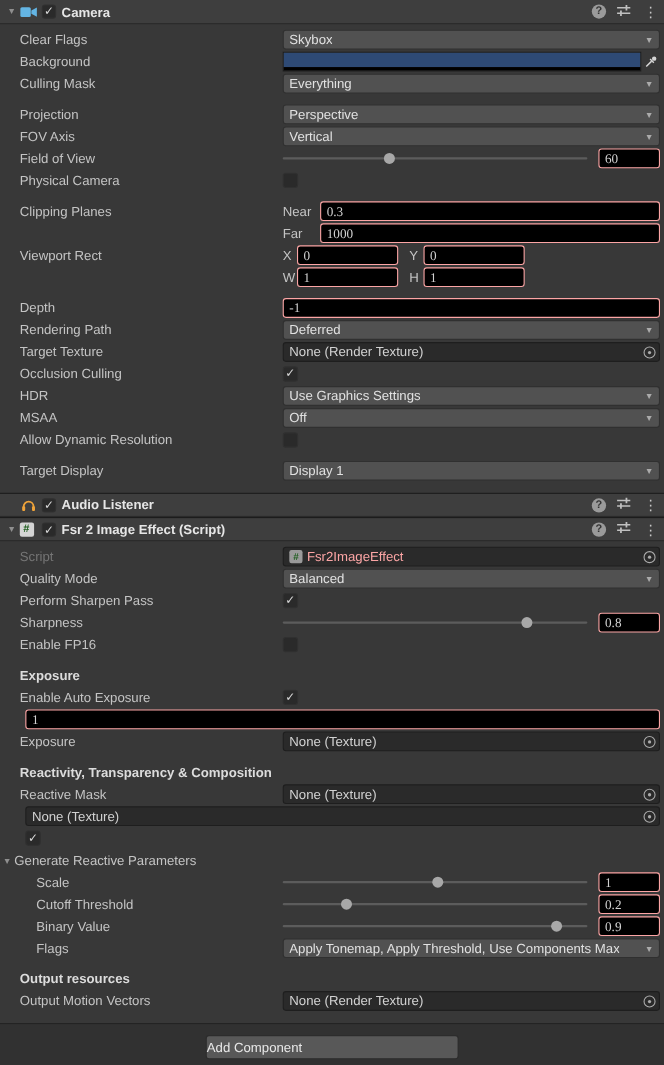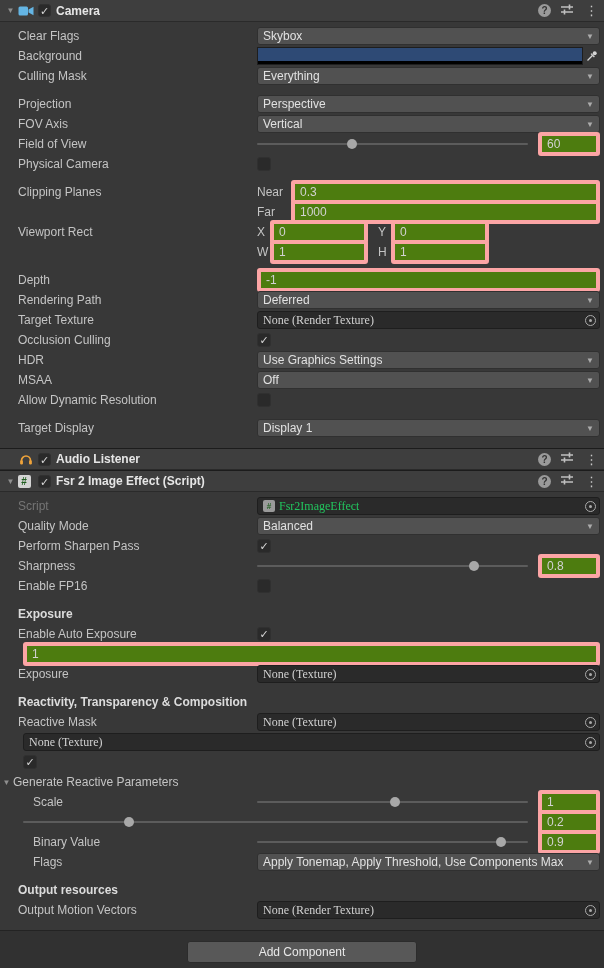--- a/index.html
+++ b/index.html
@@ -21,55 +21,55 @@
   .spacer{height:8px;}
   .label{width:234px;padding-left:18px;box-sizing:border-box;flex-shrink:0;white-space:nowrap;
     overflow:hidden;color:#C4C4C4;}
   .label.indent{padding-left:33px;}
   .label.disabled{color:#757575;}
   .control{flex:1;margin-right:4px;display:flex;align-items:center;min-width:0;margin-left:23px;}
   .dropdown{flex:1;height:16px;background:#515151;border:1px solid #303030;border-radius:3px;
     display:flex;align-items:center;padding:0 5px;color:#E1E1E1;min-width:0;cursor:pointer;}
   .dd-text{white-space:nowrap;overflow:hidden;text-overflow:ellipsis;}
   .dd-arrow{margin-left:auto;color:#ABABAB;font-size:8px;padding-left:4px;flex-shrink:0;}
-  .textfield{flex:1;height:16px;background:#4d7c0f;border:4px solid #fca5a5;border-radius:3px;
-    color:#D2D2D2;padding:0 5px;display:flex;align-items:center;box-sizing:content-box;min-width:0;}
+  .textfield{flex:1;height:16px;background:#000000;border:1px solid #fca5a5;border-radius:3px;
+    color:#D2D2D2;padding:0 5px;display:flex;align-items:center;box-sizing:content-box;min-width:0;font-family:Liberation Serif, serif;}
   .value-field{flex:none;width:44px;margin-left:6px;}
   .mini-label{width:34px;flex-shrink:0;color:#C4C4C4;}
   .axis-label{width:13px;flex-shrink:0;color:#C4C4C4;}
   .quad-field{flex:none;width:80px;margin-right:10px;}
   .checkbox{width:14px;height:14px;background:#2A2A2A;border:1px solid #303030;border-radius:3px;
     color:#D8D8D8;font-size:11px;line-height:13px;text-align:center;cursor:pointer;flex-shrink:0;box-sizing:border-box;}
   .checkbox.small{width:13px;height:13px;line-height:12px;}
   .slider-track{flex:1;height:2px;background:#5C5C5C;position:relative;margin-right:4px;border-radius:1px;}
   .slider-handle{position:absolute;top:-4px;width:10px;height:10px;border-radius:50%;background:#A8A8A8;
     transform:translateX(-50%);cursor:pointer;}
   .objectfield{flex:1;height:16px;background:#2A2A2A;border:1px solid #1E1E1E;border-radius:3px;
-    color:#D2D2D2;padding:0 0 0 5px;display:flex;align-items:center;min-width:0;font-family:Liberation Serif, serif;}
+    color:#D2D2D2;padding:0 0 0 5px;display:flex;align-items:center;min-width:0;}
   .objectfield .obj-text{white-space:nowrap;overflow:hidden;text-overflow:ellipsis;}
-  .objectfield.disabled .obj-text{color:#22c55e;}
+  .objectfield.disabled .obj-text{color:#fca5a5;}
   .obj-picker{margin-left:auto;width:17px;height:100%;display:flex;align-items:center;justify-content:center;
     cursor:pointer;flex-shrink:0;}
   .picker-ring{width:9px;height:9px;border:1px solid #ABABAB;border-radius:50%;display:flex;
     align-items:center;justify-content:center;}
   .picker-dot{width:3px;height:3px;background:#ABABAB;border-radius:50%;}
   .script-badge{width:12px;height:12px;background:#9A9A9A;border-radius:2px;color:#1F5E1F;
     font-weight:bold;font-size:9px;line-height:12px;text-align:center;margin-right:4px;flex-shrink:0;}
   .script-badge.big{width:13px;height:13px;background:#D4D4D4;line-height:13px;font-size:10px;}
   .color-wrap{flex:1;display:flex;align-items:center;min-width:0;}
   .color-swatch{flex:1;height:16px;border:1px solid #1E1E1E;display:flex;flex-direction:column;cursor:pointer;min-width:0;}
   .color-main{flex:1;}
   .color-alpha{height:3px;background:#000;}
   .eyedropper{width:17px;height:16px;display:flex;align-items:center;justify-content:center;cursor:pointer;flex-shrink:0;}
   .section-label{font-weight:bold;color:#DCDCDC;padding-left:18px;white-space:nowrap;}
   .foldout-label{color:#C4C4C4;white-space:nowrap;}
   .footer{flex:1;background:#313131;border-top:1px solid #232323;display:flex;
     justify-content:center;align-items:flex-start;padding-top:10px;}
   .add-btn{width:230px;height:22px;box-sizing:border-box;background:#585858;border:1px solid #2C2C2C;
-    border-radius:3px;color:#E8E8E8;text-align:center;line-height:20px;cursor:pointer;}
+    border-radius:3px;color:#E8E8E8;text-align:left;line-height:20px;cursor:pointer;}
 </style>
 </head>
 <body>
 
 <div class="inspector">
 
   <div class="component">
     <div class="comp-header">
       <span class="tri">▼</span>
       <span class="comp-icon">
@@ -424,20 +424,21 @@
         <div class="row">
           <div class="label indent">Scale</div>
           <div class="control">
             <div class="slider-track">
               <div class="slider-handle" style="left: 51%;"></div>
             </div>
             <div class="textfield value-field">1</div>
           </div>
         </div>
         <div class="row">
+          <div class="label indent">Cutoff Threshold</div>
           <div class="control">
             <div class="slider-track">
               <div class="slider-handle" style="left: 21%;"></div>
             </div>
             <div class="textfield value-field">0.2</div>
           </div>
         </div>
         <div class="row">
           <div class="label indent">Binary Value</div>
           <div class="control">

